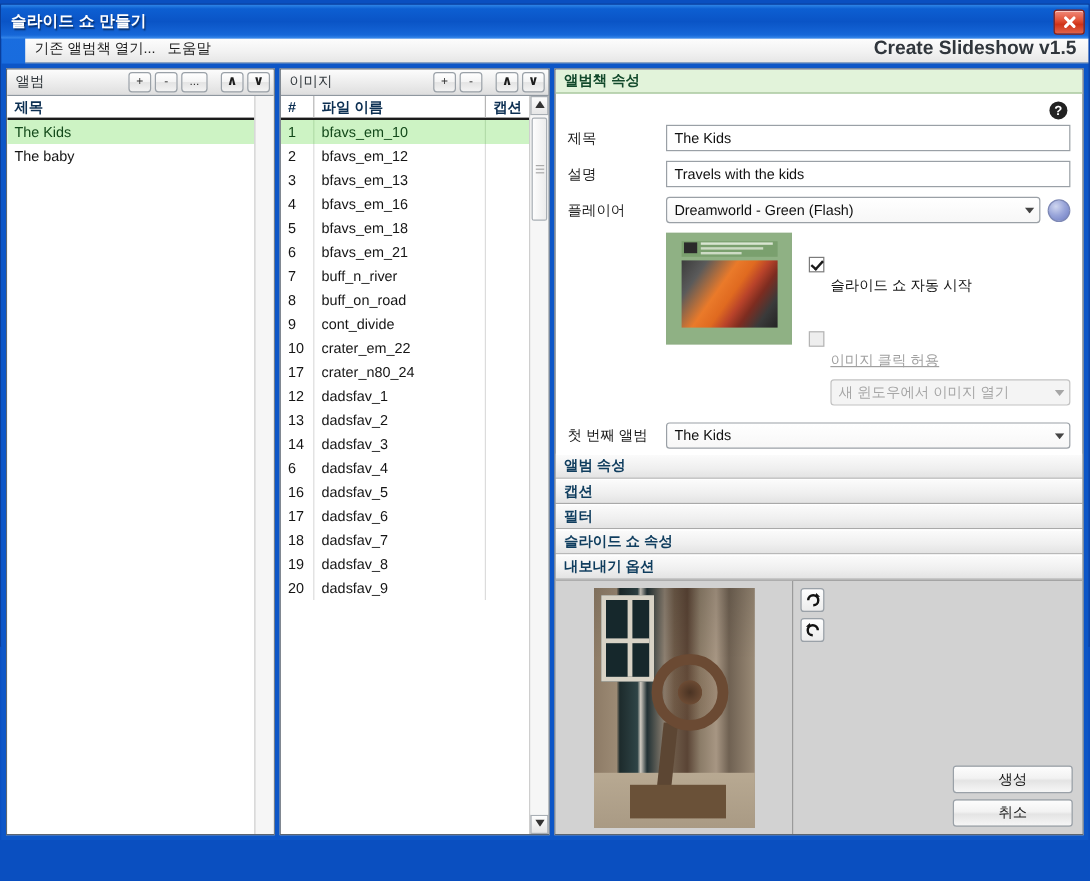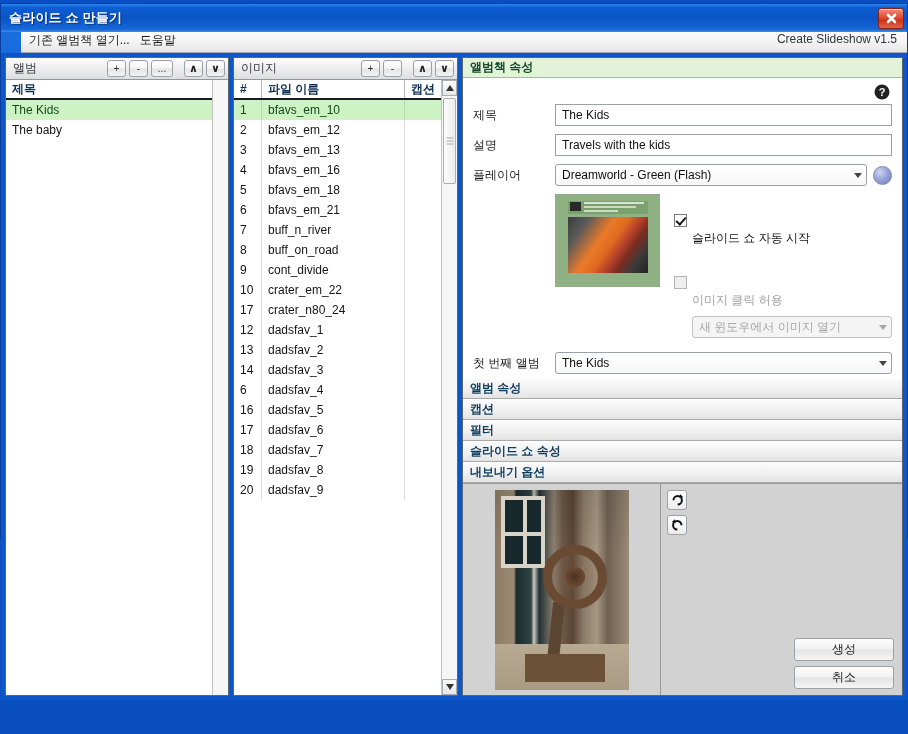--- a/index.html
+++ b/index.html
@@ -47,21 +47,21 @@
     flex: 0 0 21px; height: 21px;
     background: linear-gradient(180deg,#fdfdfd 0%, #f2f2f2 55%, #e6e6e6 100%);
     border-bottom: 1px solid #9fa6ae;
     display: flex; align-items: flex-start;
     padding: 0 6px 0 8px;
     color: #1c1c1c;
     margin-left: 20px;
   }
   .menu-item { padding: 0 6px 0 0; margin-right: 4px; cursor: default; font-size: 12px; }
   .menu-spacer { flex: 1 1 auto; }
-  .app-version { color: #30363c; font-size: 12px; padding-right: 4px; }
+  .app-version { color: #30363c; font-size: 16px; padding-right: 4px; font-weight: bold; }
   
   .body-area {
     flex: 1 1 auto;
     display: flex;
     padding: 4px 4px 4px 4px;
     gap: 4px;
     background: #0d56c7;
   }
   .left-col { width: 493px; display: flex; gap: 4px; }
   .right-col { flex: 1 1 auto; display: flex; flex-direction: column; }
@@ -235,21 +235,21 @@
     margin-right: 5px; position: relative; cursor: pointer;
   }
   .chk.on::after {
     content: ""; position: absolute; left: 3px; top: 0px;
     width: 4px; height: 8px;
     border: solid #1a1a1a; border-width: 0 2px 2px 0;
     transform: rotate(42deg);
   }
   .chk.off { background: #eeeeee; border-color: #b4b4b4; }
   .chk-label { font-size: 12px; color: #141414; margin-top: 36px; }
-  .chk-label.dis { color: #a0a0a0; }
+  .chk-label.dis { color: #a0a0a0; text-decoration: underline; }
   .sel-box.dis {
     background: #f4f4f4; color: #a6a6a6; border-color: #c2c2c2;
   }
   .sel-box.dis .sel-arrow { color: #a6a6a6; }
   .sub-select { margin-left: 18px; margin-top: -2px; width: 200px; }
   .first-album-row { display: flex; align-items: center; margin-top: 14px; }
   
   .preview-area {
     flex: 0 0 212px; height: 212px;
     background: #d2d2d2;

